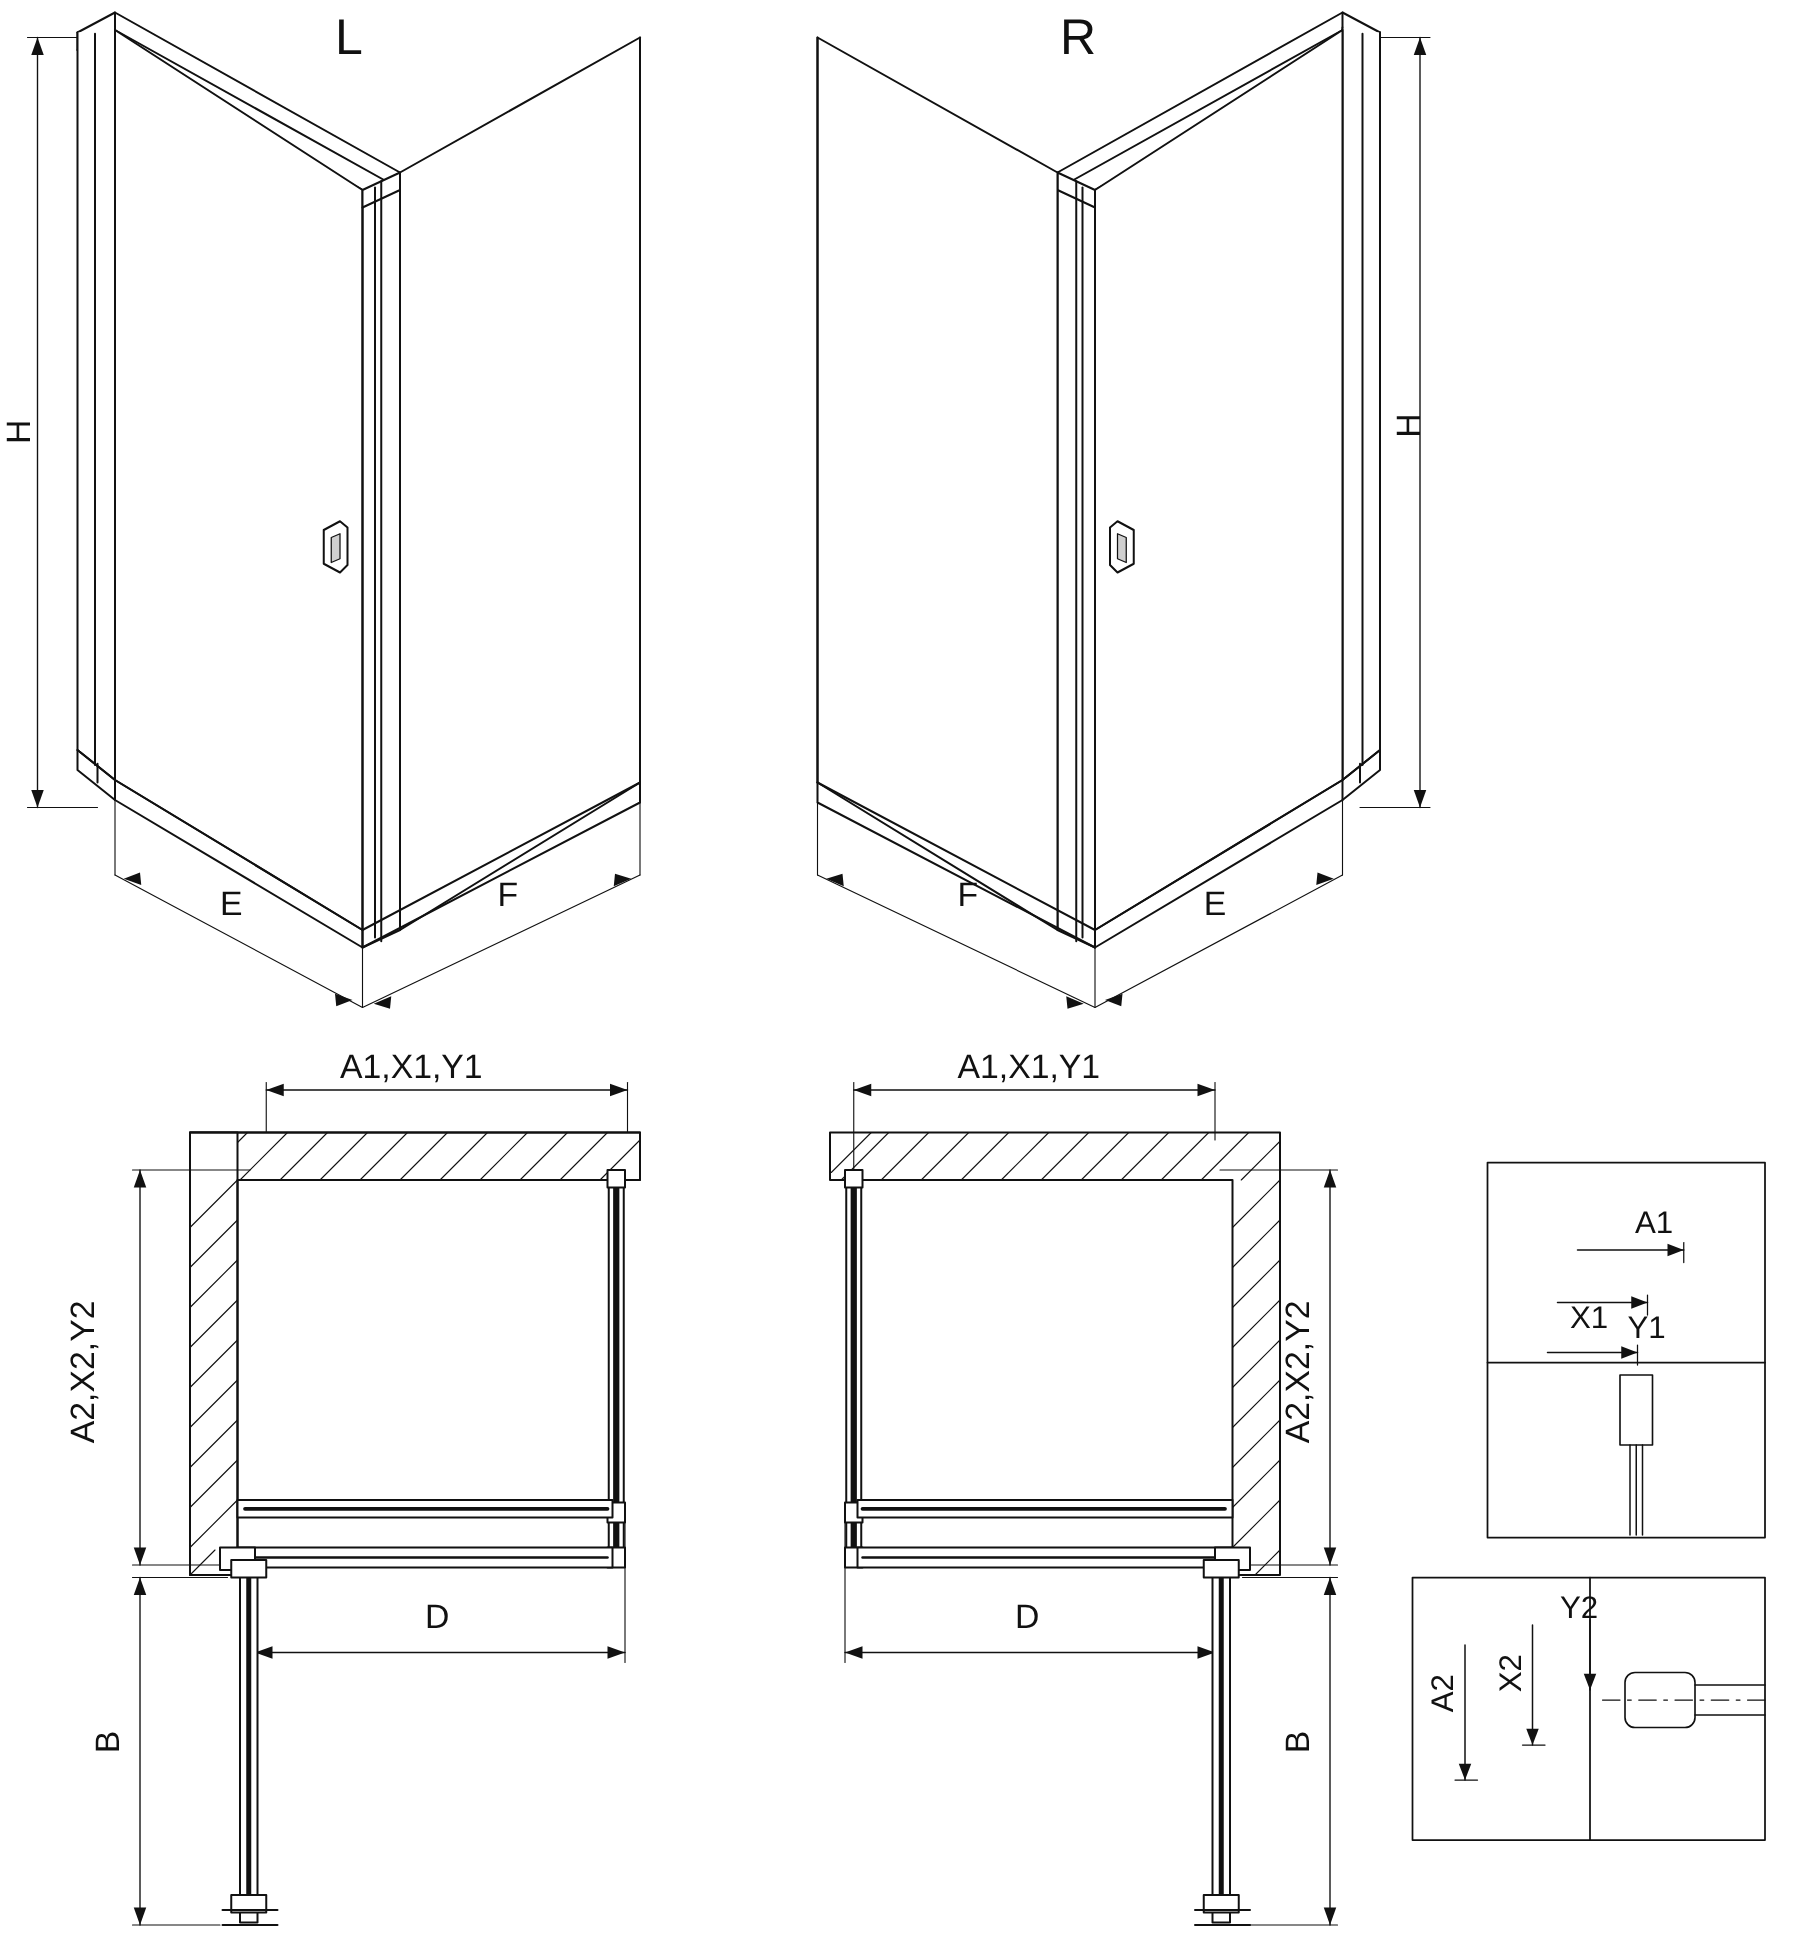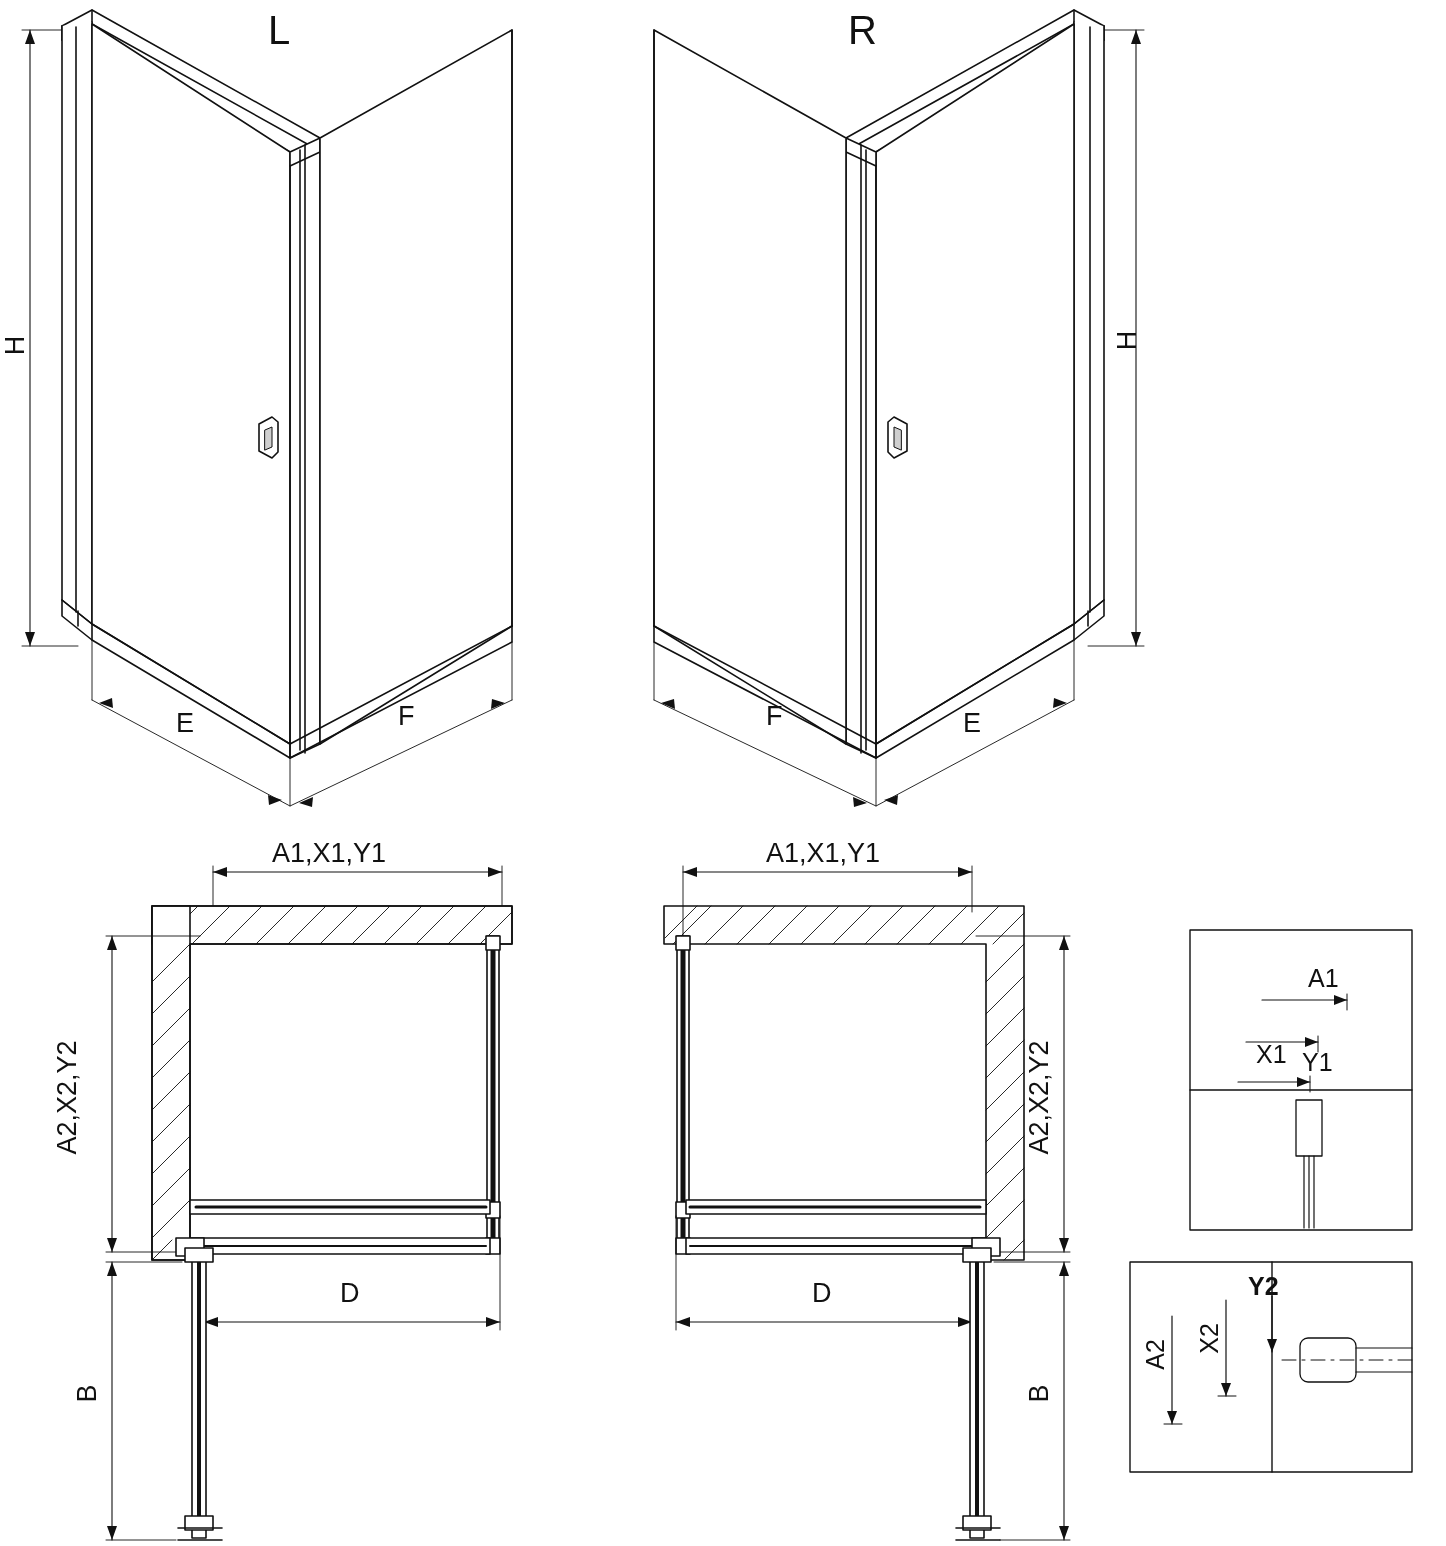--- a/index.html
+++ b/index.html
@@ -337,15 +337,15 @@
 
 <div class="lbl mid rot" style="left:78px;top:1378px;transform:rotate(-90deg);">B</div>
 <div class="lbl mid rot" style="left:1030px;top:1378px;transform:rotate(-90deg);">B</div>
 
 <div class="lbl sm" style="left:1308px;top:964px;">A1</div>
 <div class="lbl sm" style="left:1256px;top:1040px;">X1</div>
 <div class="lbl sm" style="left:1302px;top:1048px;text-align:center;">Y1</div>
 
 <div class="lbl sm rot" style="left:1140px;top:1340px;transform:rotate(-90deg);">A2</div>
 <div class="lbl sm rot" style="left:1194px;top:1324px;transform:rotate(-90deg);">X2</div>
-<div class="lbl sm" style="left:1248px;top:1272px;font-weight:bold;">Y2</div>
+<div class="lbl sm" style="left:1248px;top:1272px;">Y2</div>
 
 </div>
 
 </body></html>

